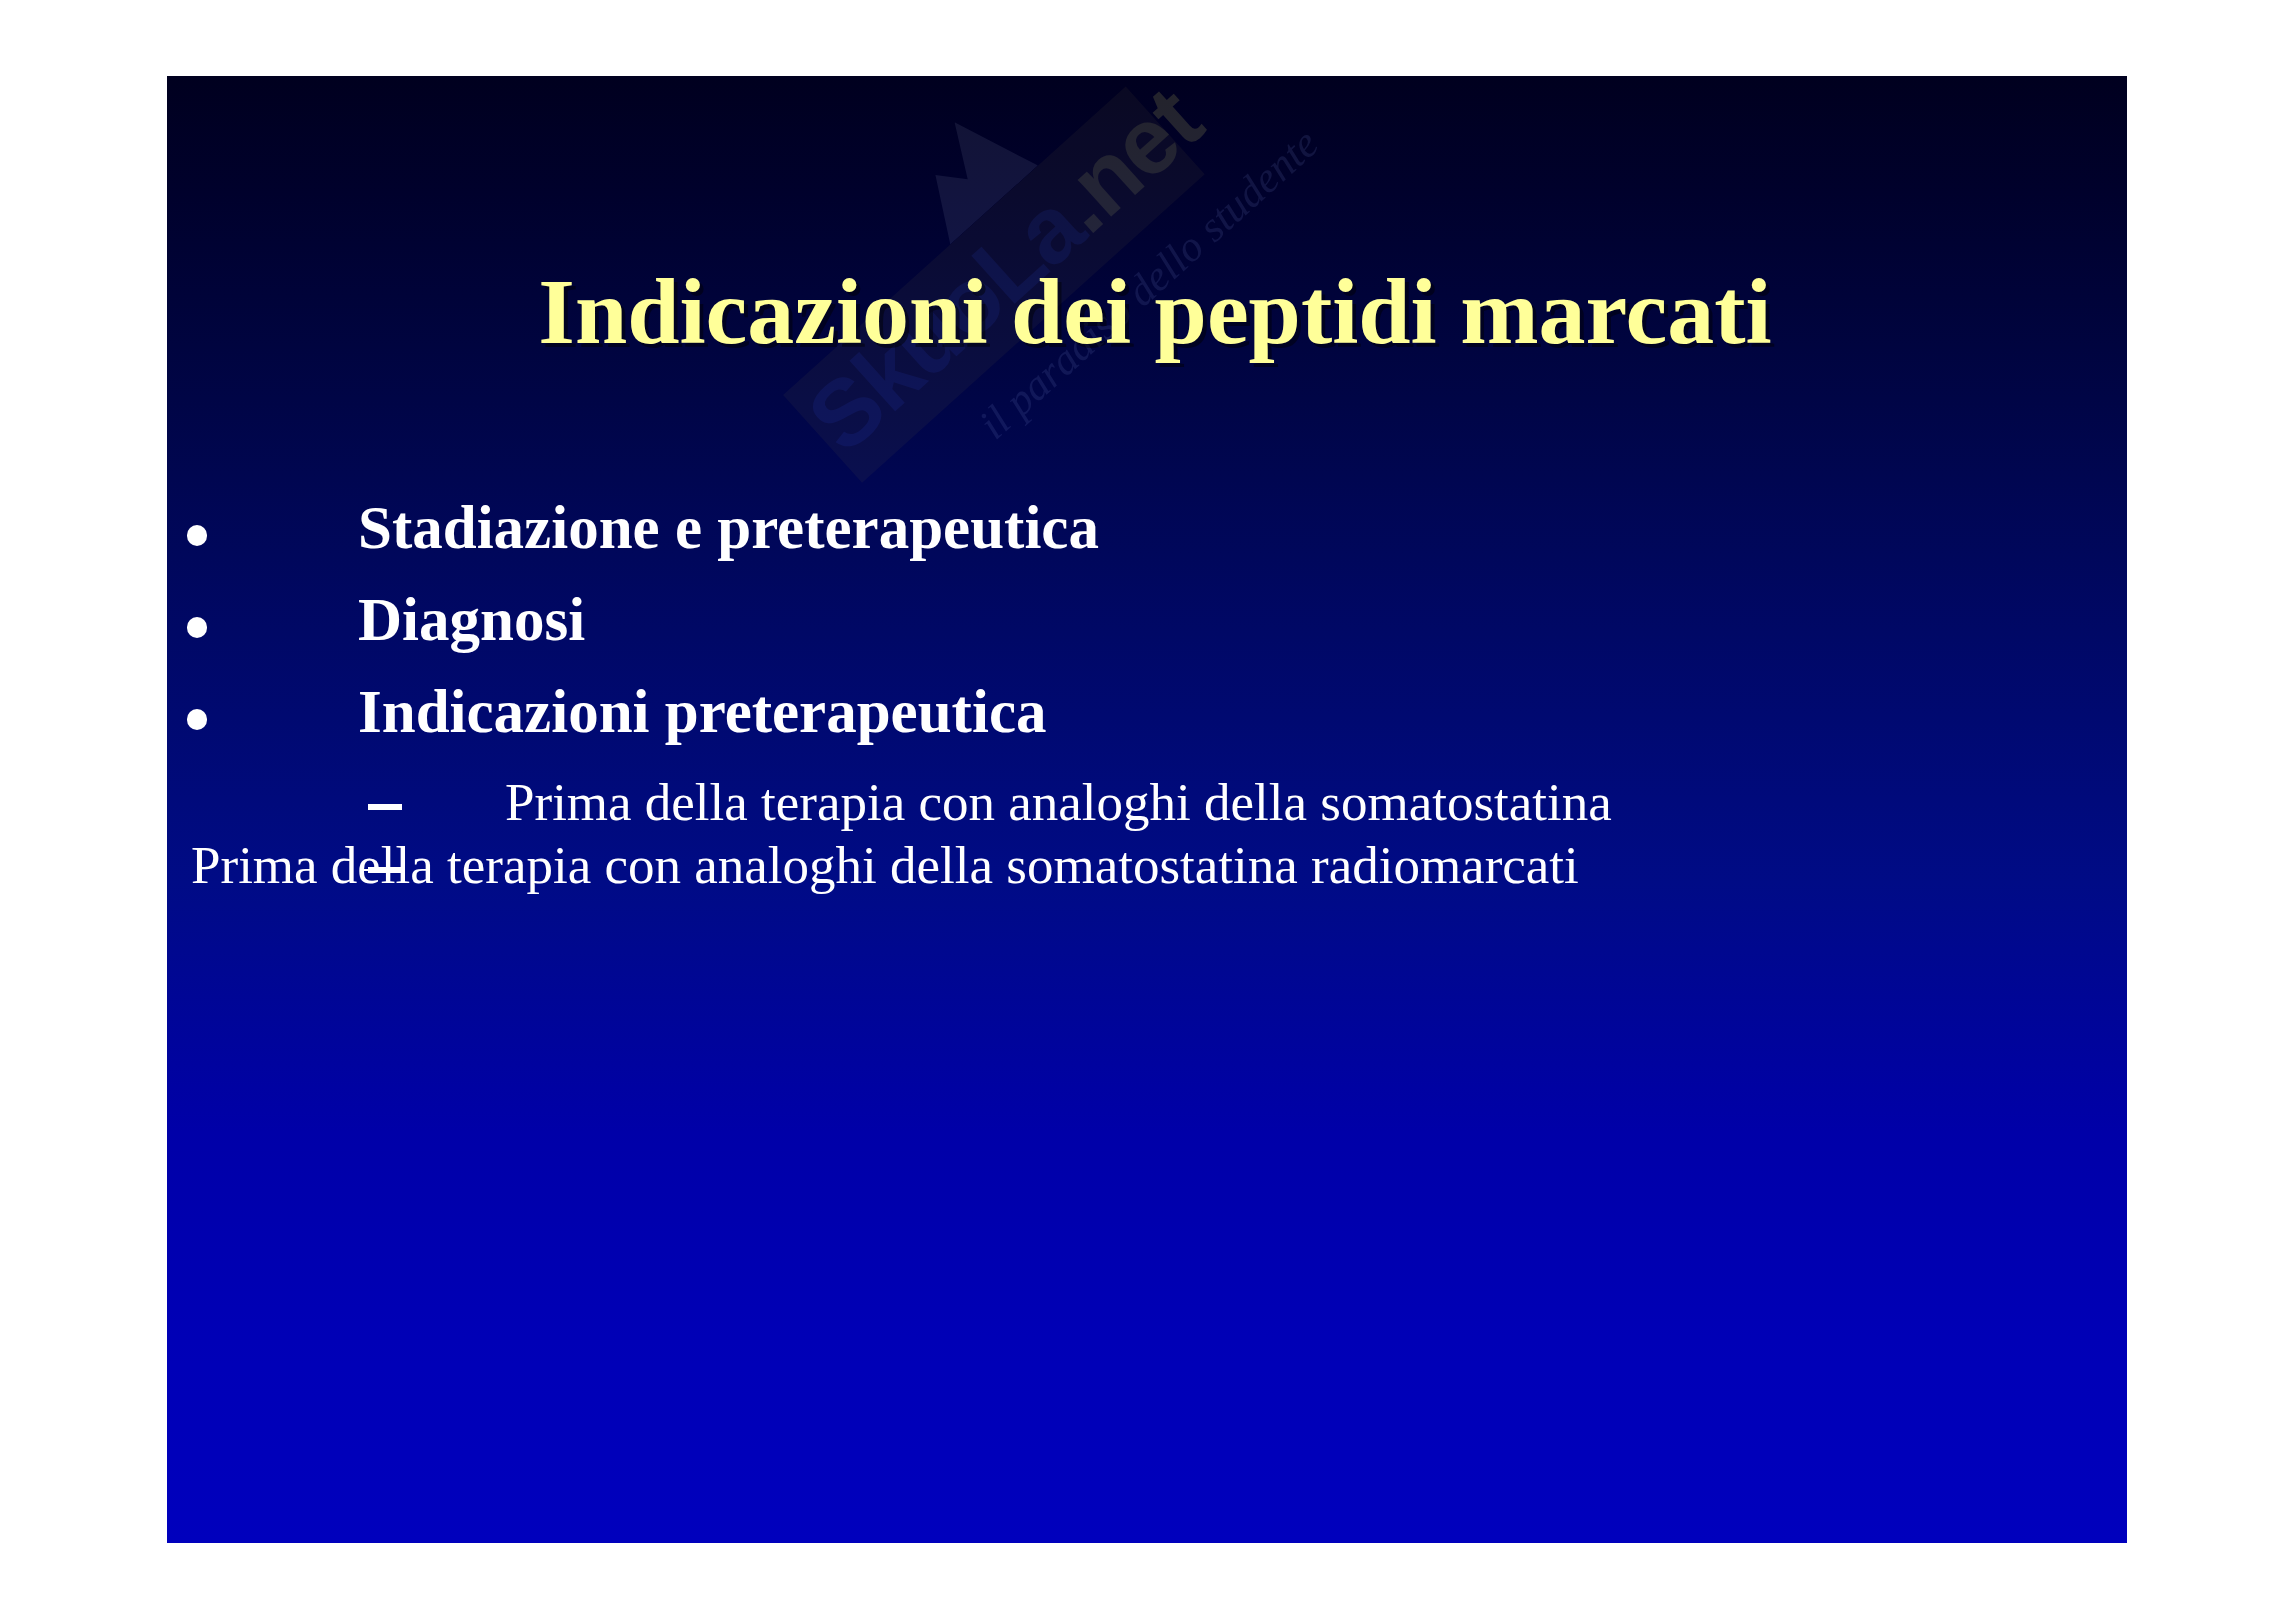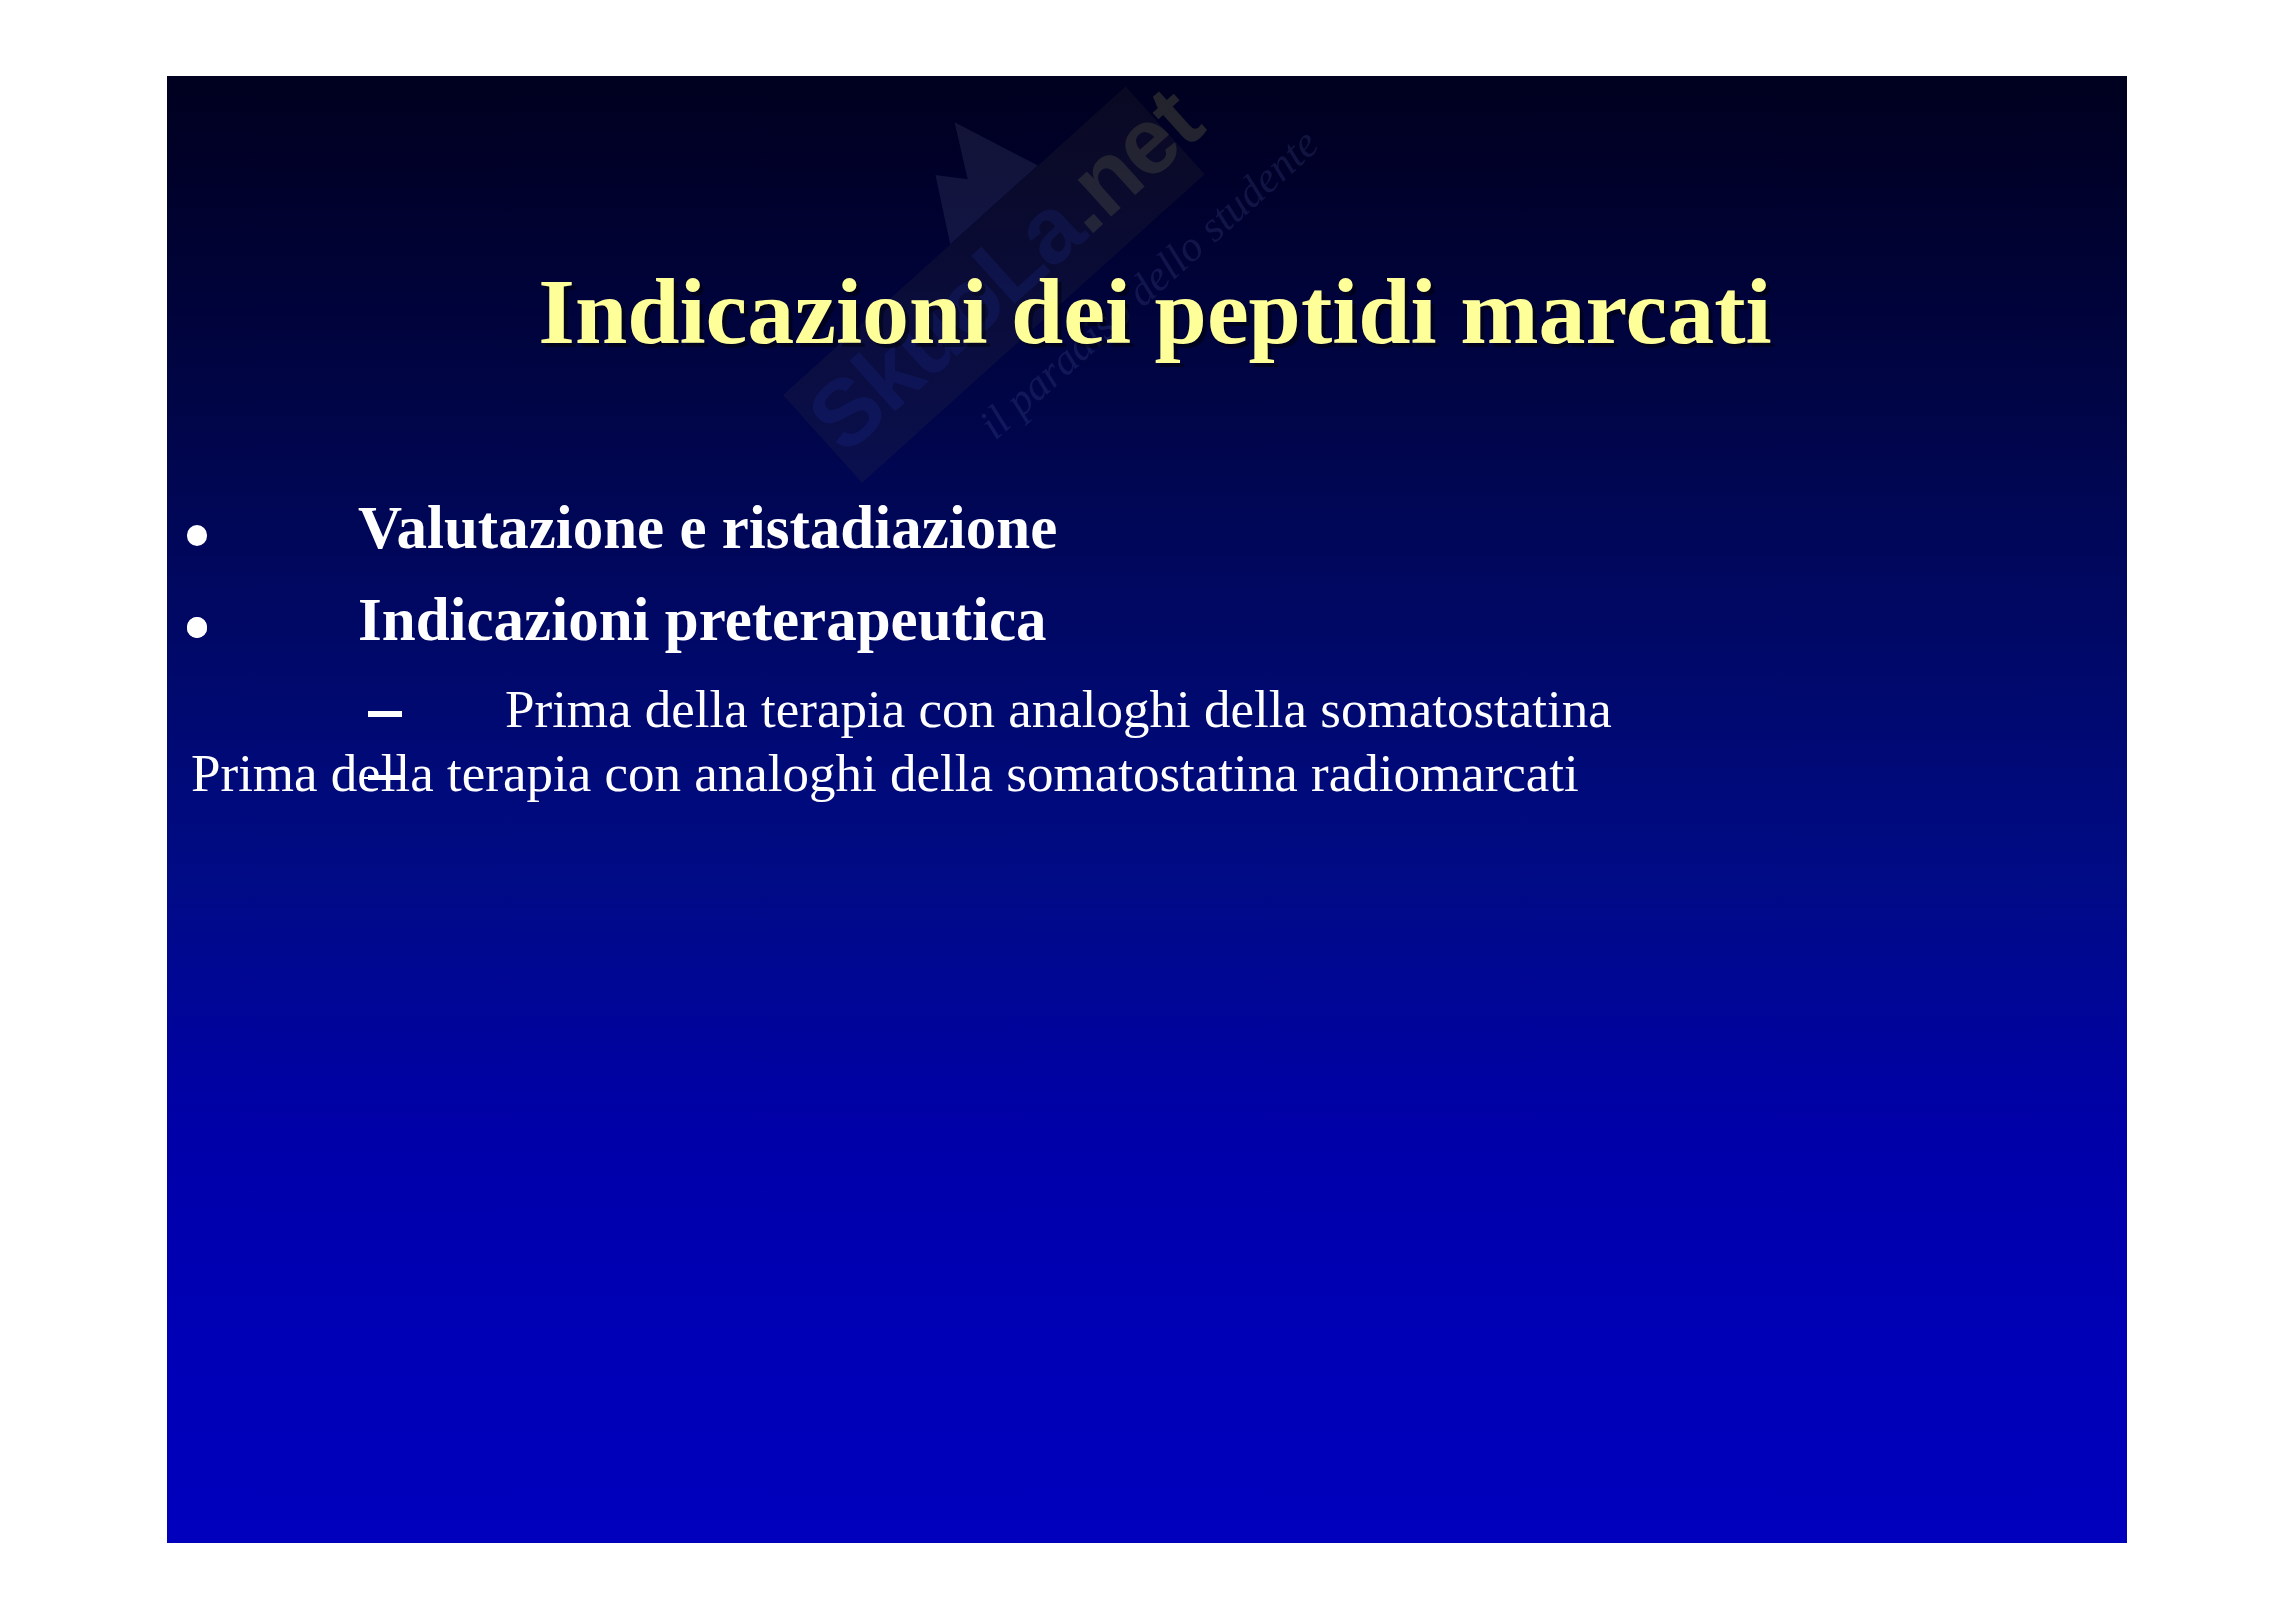--- a/index.html
+++ b/index.html
@@ -178,25 +178,25 @@
       <div class="wm-plate"></div>
       <div class="wm-main"><span>SkuoLa</span><span class="net">.net</span></div>
       <div class="wm-sub">il paradiso dello studente</div>
     </div>
 
     <div class="slide-title">Indicazioni dei peptidi marcati</div>
 
     <div class="body-area">
 
       <div class="bullet-l1">
-        <span class="dot"></span><span>Valutazione e ristadiazione</span>
+        <span class="dot"></span><span>Stadiazione e preterapeutica</span>
       </div>
 
       <div class="bullet-l1">
-        <span class="dot"></span>
+        <span class="dot"></span><span>Diagnosi</span>
       </div>
 
       <div class="bullet-l1">
         <span class="dot"></span><span>Indicazioni preterapeutica</span>
       </div>
 
       <div class="bullet-l2">
         <span class="dash"></span><span>Prima della terapia con analoghi della somatostatina</span>
       </div>
 

